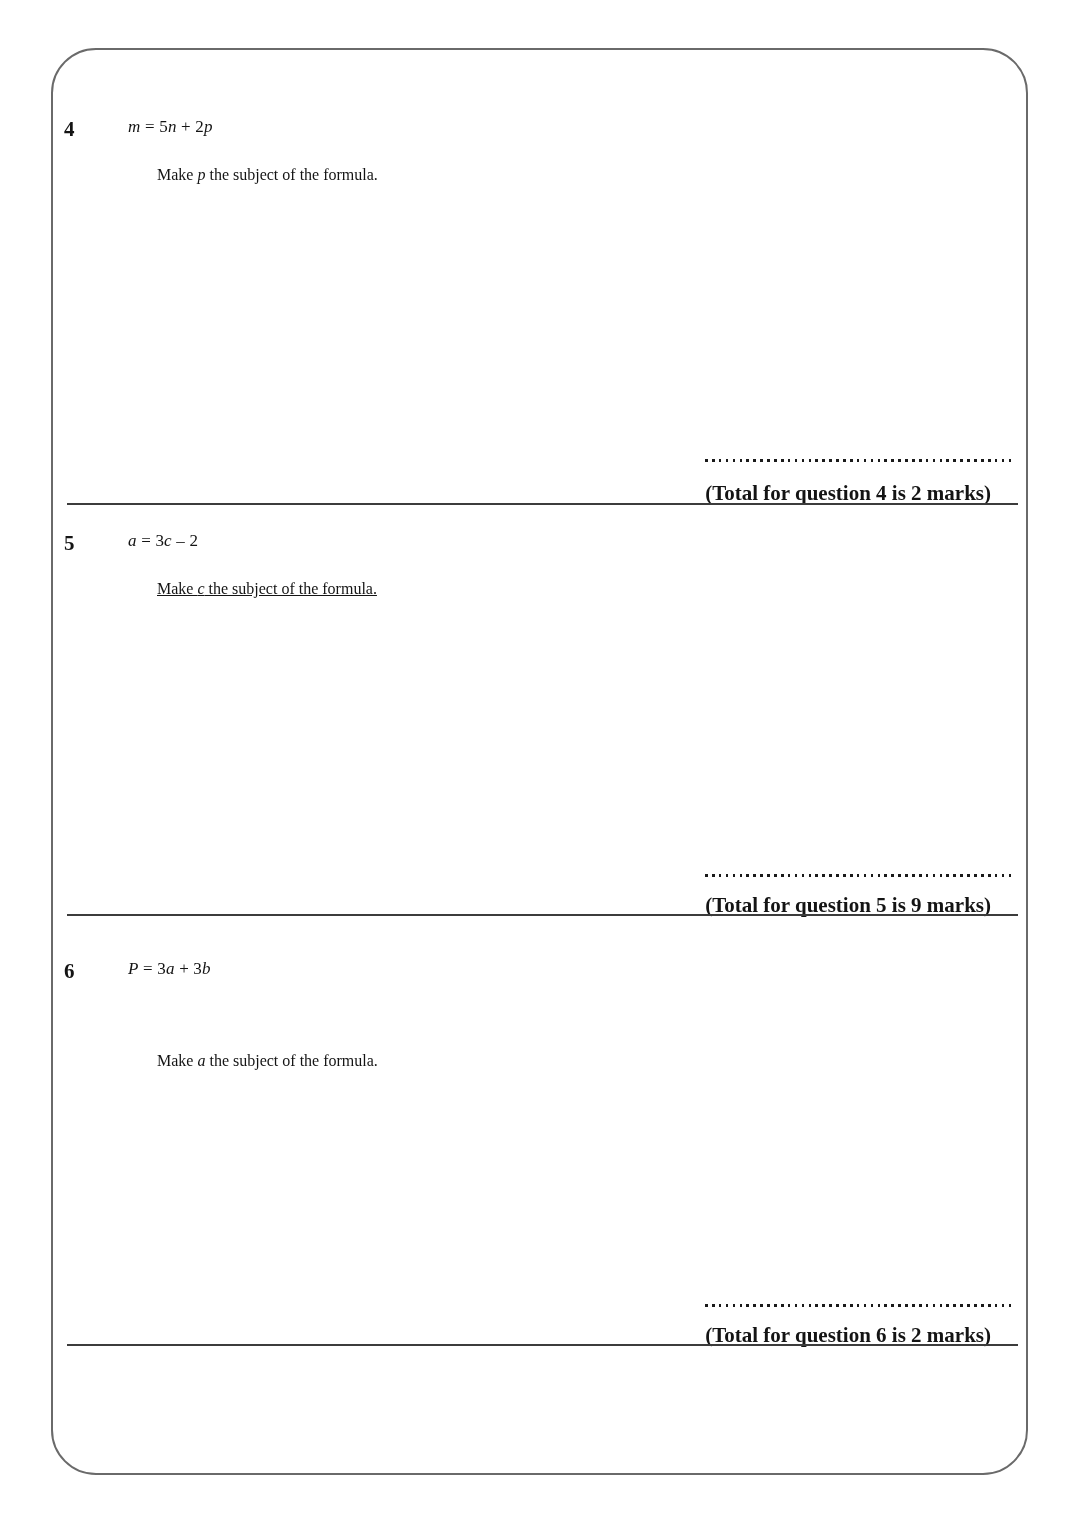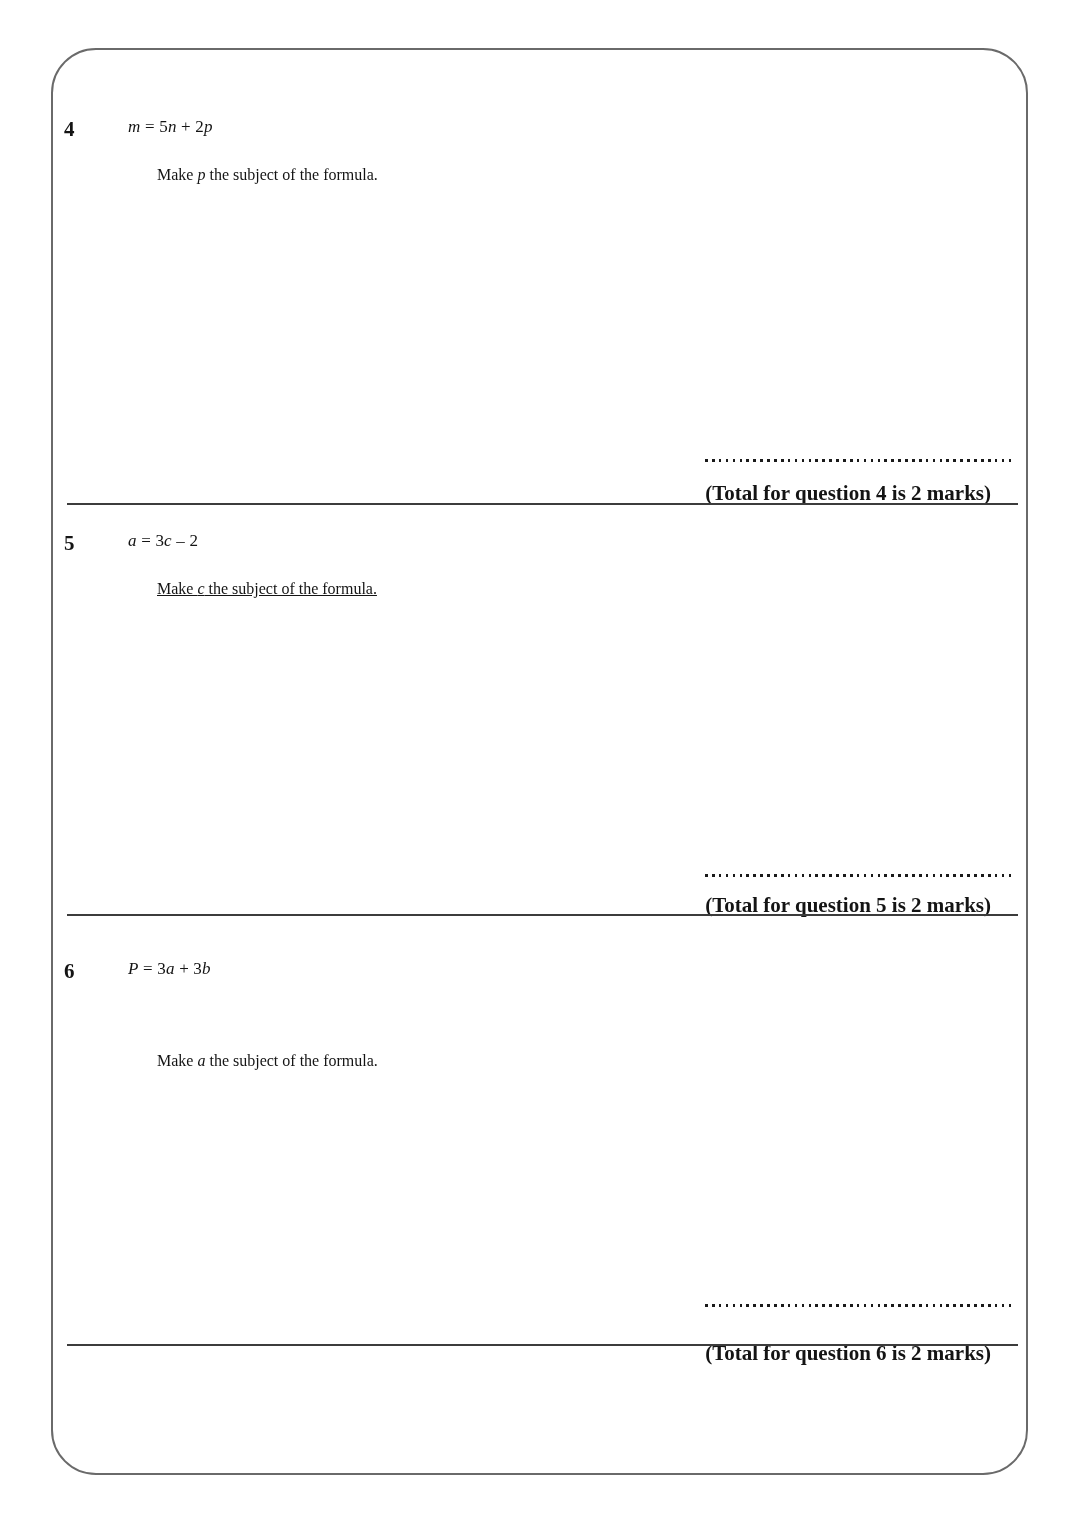--- a/index.html
+++ b/index.html
@@ -77,21 +77,21 @@
 
   .q5 .qnum, .q5 .formula { top: 531px; }
   .q5 .prompt { top: 580px; text-decoration: underline; }
   .q5 .dots   { top: 874px; }
   .q5 .total  { top: 894px; }
   .q5 .rule   { top: 914px; }
 
   .q6 .qnum, .q6 .formula { top: 959px; }
   .q6 .prompt { top: 1052px; }
   .q6 .dots   { top: 1304px; }
-  .q6 .total  { top: 1324px; margin-top: 18px; }
+  .q6 .total  { top: 1324px; }
   .q6 .rule   { top: 1344px; }
 </style>
 </head>
 <body>
 
 <div class="page">
   <div class="sheet"></div>
 
   <section class="q4">
     <span class="qnum">4</span>
@@ -100,21 +100,21 @@
     <div class="dots"></div>
     <div class="total">(Total for question 4 is 2 marks)</div>
     <div class="rule"></div>
   </section>
 
   <section class="q5">
     <span class="qnum">5</span>
     <span class="formula"><span>a</span><span class="up"> = 3</span><span>c</span><span class="up"> – 2</span><span></span></span>
     <p class="prompt"><span>Make </span><span class="var">c</span><span> the subject of the formula.</span></p>
     <div class="dots"></div>
-    <div class="total">(Total for question 5 is 2 marks)</div>
+    <div class="total">(Total for question 5 is 9 marks)</div>
     <div class="rule"></div>
   </section>
 
   <section class="q6">
     <span class="qnum">6</span>
     <span class="formula"><span>P</span><span class="up"> = 3</span><span>a</span><span class="up"> + 3</span><span>b</span></span>
     <p class="prompt"><span>Make </span><span class="var">a</span><span> the subject of the formula.</span></p>
     <div class="dots"></div>
     <div class="total">(Total for question 6 is 2 marks)</div>
     <div class="rule"></div>

